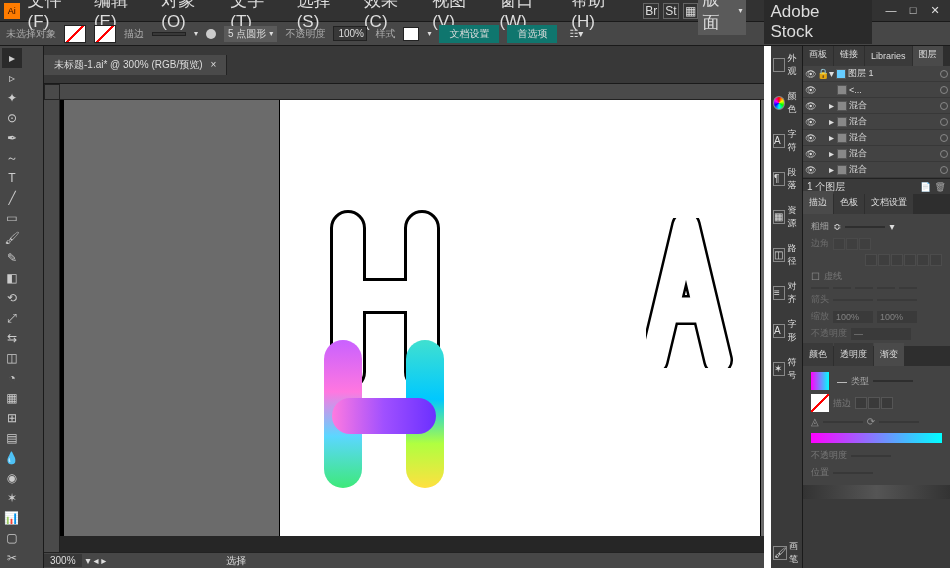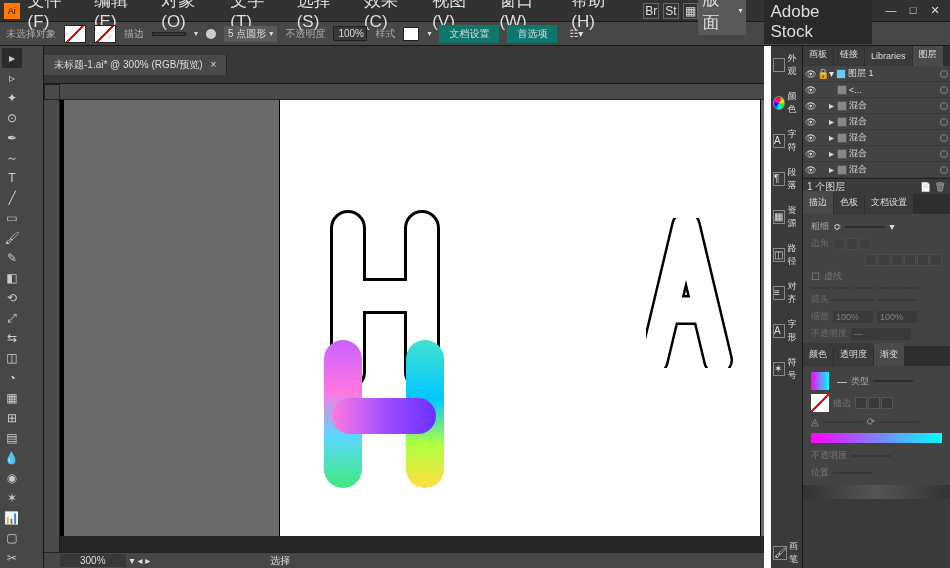--- a/index.html
+++ b/index.html
@@ -38,21 +38,21 @@
 .artboard{position:absolute;background:#fff;box-shadow:0 0 0 1px #000}
 .ab1{left:182px;top:0;width:4px;height:480px;background:#000}
 .ab2{left:220px;top:0;width:480px;height:480px}
 
 .letter-h{position:absolute;left:270px;top:120px}
 .letter-h svg{overflow:visible}
 .letter-a{position:absolute;left:586px;top:118px}
 .grad-h{position:absolute;left:254px;top:234px}
 
 .status{height:16px;background:#474747;display:flex;align-items:center;border-top:1px solid #222;font-size:10px}
-.status .zoom{background:#383838;padding:1px 20px;margin-left:16px}
+.status .zoom{background:#383838;padding:1px 6px;margin-left:0}
 .status .sel{margin-left:120px}
 
 .rpanel{width:38px;background:#3a3a3a;border-left:7px solid #ffffff;display:flex;flex-direction:column;align-items:flex-start;padding-top:4px;gap:8px}
 .rp-item{width:34px;display:flex;align-items:center;padding:2px;cursor:pointer}
 .rp-item .ic{width:14px;height:14px;border:1px solid #888;margin-right:2px}
 .rp-item .tx{font-size:9px}
 
 .panels{width:148px;background:#3a3a3a;border-left:1px solid #1a1a1a;display:flex;flex-direction:column;overflow:hidden}
 .ptabs{display:flex;background:#2e2e2e;height:20px;align-items:flex-end}
 .ptab{padding:5px 6px;font-size:9px;background:#3a3a3a;margin-right:1px;cursor:pointer}

